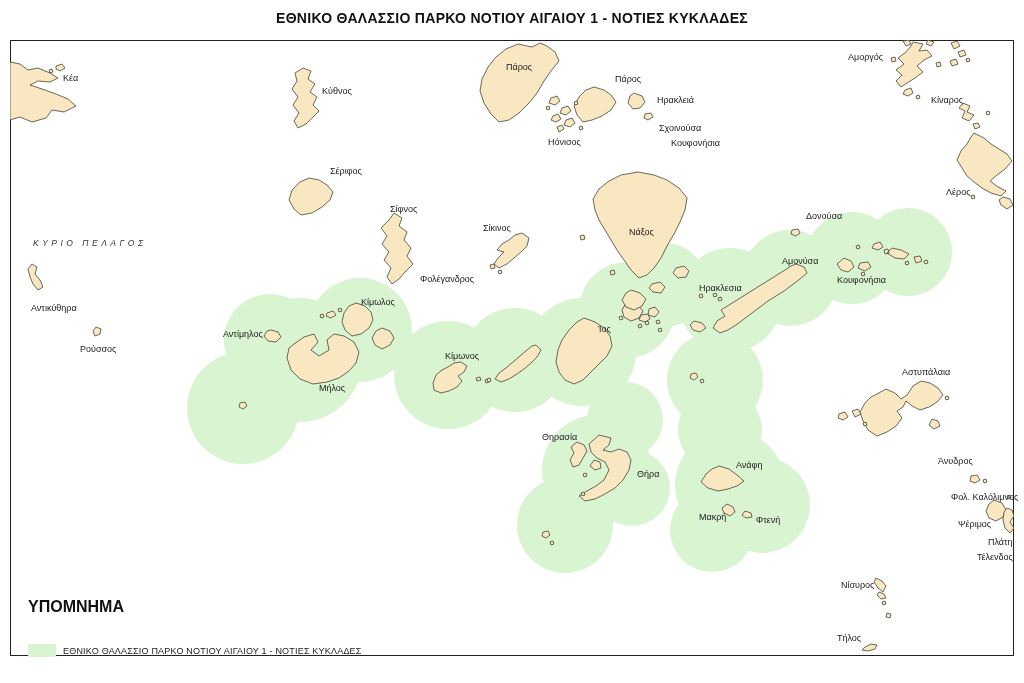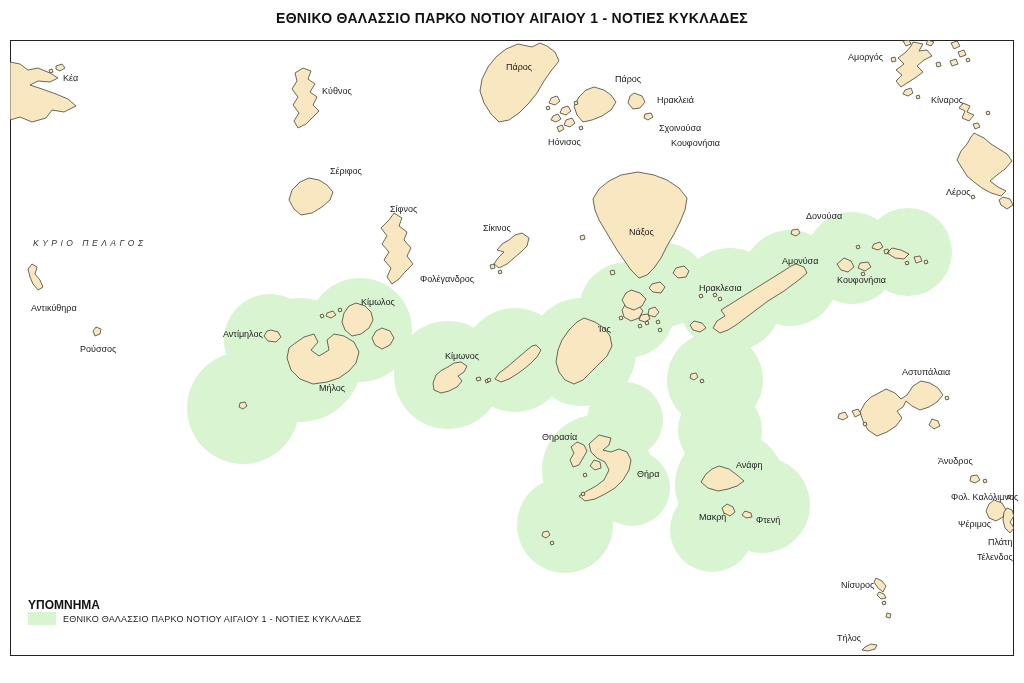--- a/index.html
+++ b/index.html
@@ -7,21 +7,21 @@
        font-family:"Liberation Sans", sans-serif;}
   .title{position:absolute;top:10px;left:0;width:1024px;text-align:center;
          font-size:14px;font-weight:bold;color:#111;letter-spacing:0.3px;}
   svg{position:absolute;top:0;left:0;}
   .frame{fill:#ffffff;stroke:var(--frame,#222);stroke-width:1;}
   .park{fill:var(--park,#d9f4d1);}
   #islands path{fill:var(--island_fill,#f8e7c0);stroke:var(--island_stroke,#454536);stroke-width:0.8;stroke-linejoin:round;}
   #island-labels text{font-family:"Liberation Sans", sans-serif;font-size:9px;fill:#1a1a1a;}
   #island-labels text.sea{font-style:italic;letter-spacing:3.5px;font-size:8.5px;fill:#333;}
   .legend{position:absolute;left:28px;top:598px;}
-  .legend-heading{font-size:12px;font-weight:bold;color:#111;margin-bottom:0;}
+  .legend-heading{font-size:16px;font-weight:bold;color:#111;margin-bottom:28px;}
   .legend-item{display:flex;align-items:center;}
   .legend-swatch{width:28px;height:13px;background:var(--park,#d9f4d1);margin-right:7px;}
   .legend-label{font-size:9px;color:#1a1a1a;letter-spacing:0.2px;}
 </style>
 </head>
 <body>
 
 <div class="title">ΕΘΝΙΚΟ ΘΑΛΑΣΣΙΟ ΠΑΡΚΟ ΝΟΤΙΟΥ ΑΙΓΑΙΟΥ 1 - ΝΟΤΙΕΣ ΚΥΚΛΑΔΕΣ</div>
 
 <svg width="1024" height="683" viewBox="0 0 1024 683">

